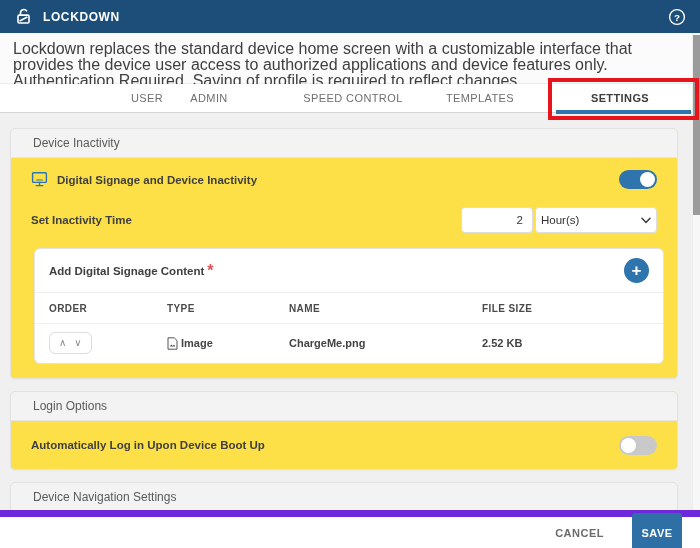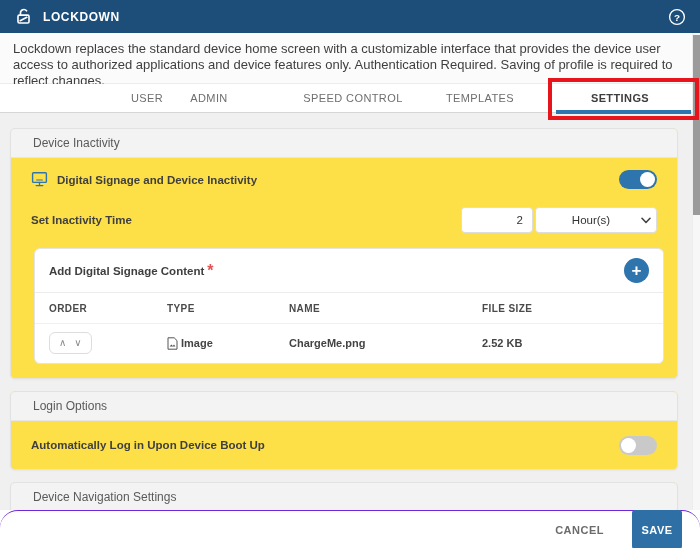--- a/index.html
+++ b/index.html
@@ -11,21 +11,21 @@
   .appbar{
     position:absolute;top:0;left:0;right:0;height:33px;background:#1c4e79;
     display:flex;align-items:center;padding:0 14px;box-sizing:border-box;color:#fff;
   }
   .appbar .title{font-size:12px;font-weight:bold;letter-spacing:.6px;margin-left:10px;}
   .appbar .help{margin-left:auto;display:flex;align-items:center;cursor:pointer;}
   
   .desc{
     position:absolute;top:33px;left:0;right:0;height:51px;background:#fbfbfb;
     border-bottom:1px solid #ececec;box-sizing:border-box;
-    padding:8px 18px 0 13px;font-size:13px;line-height:16px;color:#3f3f3f;
+    padding:8px 18px 0 13px;font-size:16px;line-height:16px;color:#3f3f3f;
   }
   
   .tabbar{
     position:absolute;top:84px;left:0;right:0;height:29px;background:#fff;
     border-bottom:1px solid #d6d6d6;box-sizing:border-box;
   }
   .tab{
     position:absolute;top:0;height:29px;line-height:29px;transform:translateX(-50%);
     font-size:11px;color:#6e6e6e;letter-spacing:.4px;cursor:pointer;white-space:nowrap;
   }
@@ -62,21 +62,21 @@
   .toggle.off .knob{left:2px;}
   
   .time-group{display:flex;gap:2px;}
   .time-input{
     width:72px;height:26px;border:1px solid #ddd;border-radius:4px;box-sizing:border-box;
     text-align:right;padding:0 9px;font-size:11.5px;color:#333;background:#fff;
     font-family:"Liberation Sans",sans-serif;
   }
   .time-select{
     width:122px;height:26px;border:1px solid #ddd;border-radius:4px;box-sizing:border-box;
-    display:flex;align-items:center;padding:0 5px;font-size:11.5px;color:#333;background:#fff;cursor:pointer;text-align:center;
+    display:flex;align-items:center;padding:0 5px;font-size:11.5px;color:#333;background:#fff;cursor:pointer;
   }
   .time-select .sel-lbl{flex:1;}
   
   .subcard{margin:9px 13px 14px 23px;border:1px solid #e3e3e3;border-radius:6px;overflow:hidden;background:#fff;}
   .subhead{display:flex;align-items:center;padding:9px 14px;}
   .subhead .lbl{font-size:11.5px;font-weight:bold;color:#3f3f3f;}
   .req{color:#e05252;margin-left:3px;font-weight:bold;}
   .plus-btn{
     width:25px;height:25px;border-radius:50%;background:#2e74ad;color:#fff;border:none;
     font-size:17px;line-height:23px;text-align:center;cursor:pointer;padding:0;font-weight:bold;
@@ -90,22 +90,22 @@
   .order-box{
     display:inline-flex;gap:8px;align-items:center;border:1px solid #ddd;border-radius:6px;
     padding:3px 9px;background:#fff;width:max-content;cursor:default;
   }
   .ord-arrow{color:#8a8a8a;font-size:10px;line-height:14px;cursor:pointer;background:none;border:none;padding:0;font-family:"Liberation Sans",sans-serif;}
   .type-cell{display:flex;align-items:center;gap:3px;font-weight:bold;color:#444;text-align:center;}
   .name-cell,.size-cell{font-weight:bold;color:#444;}
   
   .footer{
     position:absolute;left:0;right:0;bottom:0;height:38px;background:#fff;
-    border-top:1px solid #6d28d9;display:flex;align-items:center;justify-content:flex-end;
-    padding:8px 18px;box-sizing:border-box;gap:22px;border-radius:18px;
+    border-top:7px solid #6d28d9;display:flex;align-items:center;justify-content:flex-end;
+    padding:8px 18px;box-sizing:border-box;gap:22px;
   }
   .cancel-btn{background:none;border:none;font-size:11px;font-weight:bold;color:#6b6b6b;letter-spacing:.5px;cursor:pointer;font-family:"Liberation Sans",sans-serif;}
   .save-btn{
     background:#2e6fa5;color:#fff;border:none;border-radius:3px;width:50px;height:39px;
     font-size:11px;font-weight:bold;letter-spacing:.5px;cursor:pointer;font-family:"Liberation Sans",sans-serif;
   }
   
   .scrollbar{position:absolute;top:33px;right:0;width:8px;height:477px;background:#f7f7f7;border-left:1px solid #ededed;box-sizing:border-box;}
   .scroll-thumb{position:absolute;top:2px;left:0;width:8px;height:180px;background:#9b9b9b;cursor:pointer;}
   .icon{display:inline-flex;align-items:center;justify-content:center;}

